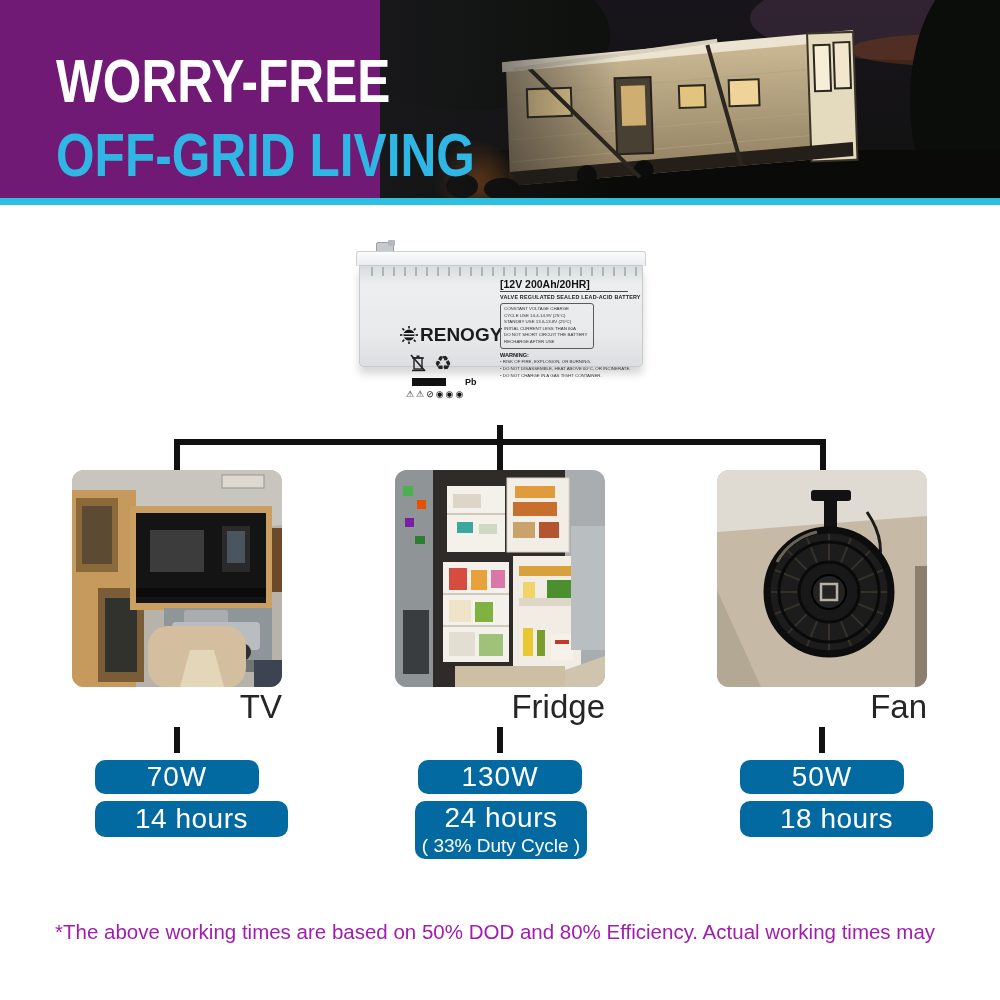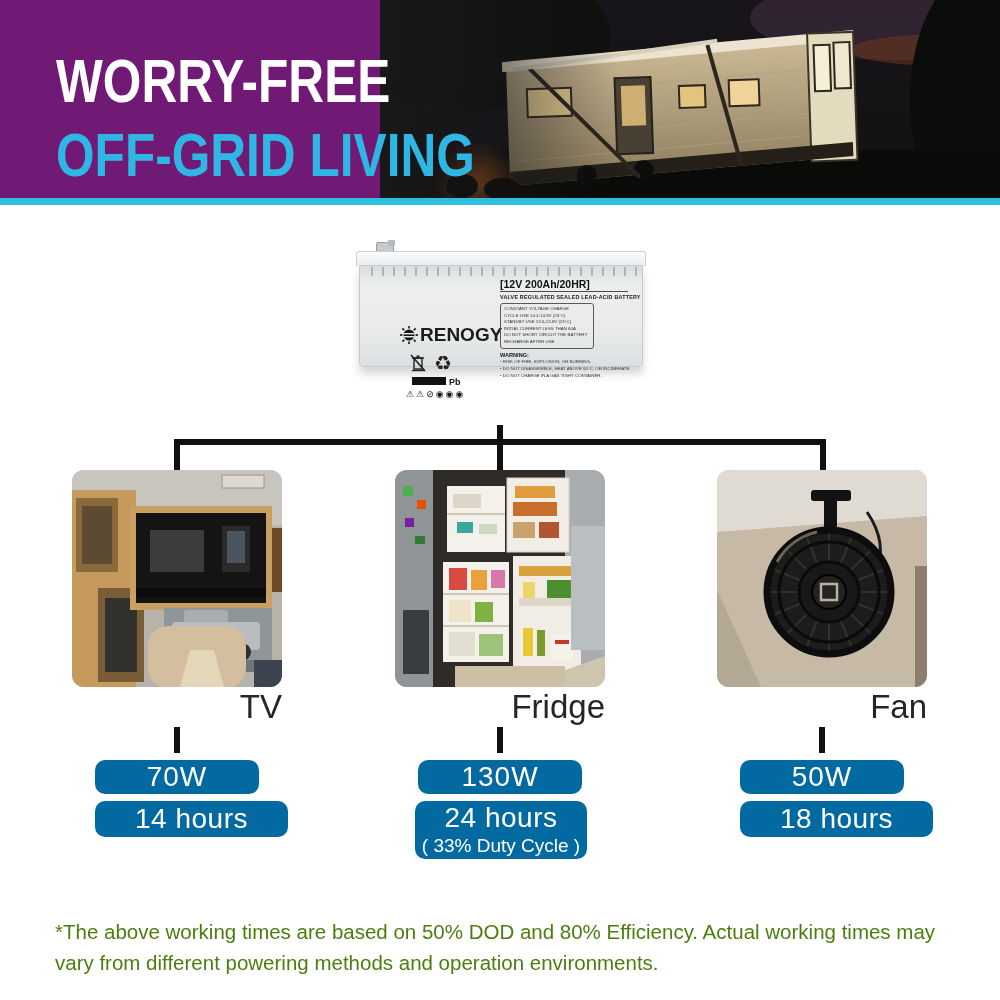--- a/index.html
+++ b/index.html
@@ -27,21 +27,21 @@
   .bat-case{position:absolute;left:9px;top:27px;width:282px;height:100px;border-radius:0 0 4px 4px;
         background:linear-gradient(180deg,#d9dcde 0,#eceeef 18%,#e7e9ea 70%,#dcdfe1 100%);
         border:1px solid #c6cacd;box-shadow:0 7px 9px rgba(0,0,0,.16);}
   .bat-vents{position:absolute;left:2px;top:1px;width:276px;height:9px;
         background:repeating-linear-gradient(90deg,transparent 0 9px,#aeb3b6 9px 11px);}
   .bat-left{position:absolute;left:38px;top:22px;width:110px;}
   .brand-row{display:flex;align-items:center;gap:2px;margin-top:36px;}
   .brand-text{font-size:19px;font-weight:bold;color:#1c1c1c;letter-spacing:0px;}
   .eco-row{margin-top:5px;margin-left:12px;display:flex;align-items:center;gap:8px;
         font-size:20px;color:#222;}
-  .pb-row{margin-top:2px;margin-left:14px;display:flex;gap:3px;}
+  .pb-row{margin-top:2px;margin-left:14px;display:flex;align-items:center;gap:19px;}
   .pb-bar{width:34px;height:8px;background:#111;}
   .pb-text{font-size:9px;font-weight:bold;color:#111;}
   .tri-row{margin-top:2px;margin-left:8px;font-size:9px;letter-spacing:2px;color:#111;}
   .bat-right{position:absolute;left:140px;top:12px;width:128px;color:#222;}
   .spec-title{font-size:10.5px;font-weight:bold;color:#111;border-bottom:1px solid #4a4a4a;
         padding-bottom:1px;white-space:nowrap;}
   .spec-sub{font-size:5.4px;font-weight:bold;margin-top:2px;letter-spacing:.2px;white-space:nowrap;}
   .spec-box{border:1px solid #5a5a5a;border-radius:3px;margin-top:3px;padding:2px 3px;width:86px;}
   .spec-box div{font-size:4.4px;line-height:1.5;white-space:nowrap;color:#333;}
   .warn-title{font-size:5.6px;font-weight:bold;margin-top:3px;color:#111;}
@@ -70,21 +70,21 @@
   .wbadge,.hbadge{position:absolute;background:#0369a1;color:#fff;border-radius:10px;
         display:flex;flex-direction:column;align-items:center;justify-content:center;}
   .wbadge{top:760px;width:164px;height:34px;font-size:28px;letter-spacing:1px;}
   .hbadge{top:801px;width:193px;min-height:34px;font-size:28px;letter-spacing:.5px;padding:1px 0;}
   .w-tv,.h-tv{left:95px;} .w-fridge{left:418px;} .h-fridge{left:415px;width:172px;} .w-fan,.h-fan{left:740px;}
   .badge-note{font-size:19px;letter-spacing:0;line-height:1.2;margin-top:1px;}
   .badge-note:empty{display:none;}
 
   
   .footnote{position:absolute;left:55px;top:916px;width:905px;font-size:20.5px;line-height:31px;
-        color:#4d7c0f;}
+        color:#a21caf;}
 </style>
 </head>
 <body>
 
 <div class="page">
 
   <div class="banner">
     <svg class="banner-art" viewBox="0 0 620 198" preserveAspectRatio="none">
       <defs>
         <linearGradient id="sky" x1="0" y1="0" x2="0" y2="1">
@@ -336,16 +336,15 @@
     <span>24 hours</span>
     <span class="badge-note">( 33% Duty Cycle )</span>
   </div>
   <div class="hbadge h-fan">
     <span>18 hours</span>
 
   </div>
 
   <div class="footnote">
     <div>*The above working times are based on 50% DOD and 80% Efficiency. Actual working times may</div>
-    <div>vary from different powering methods and operation environments.</div>
   </div>
 
 </div>
 
 </body></html>

